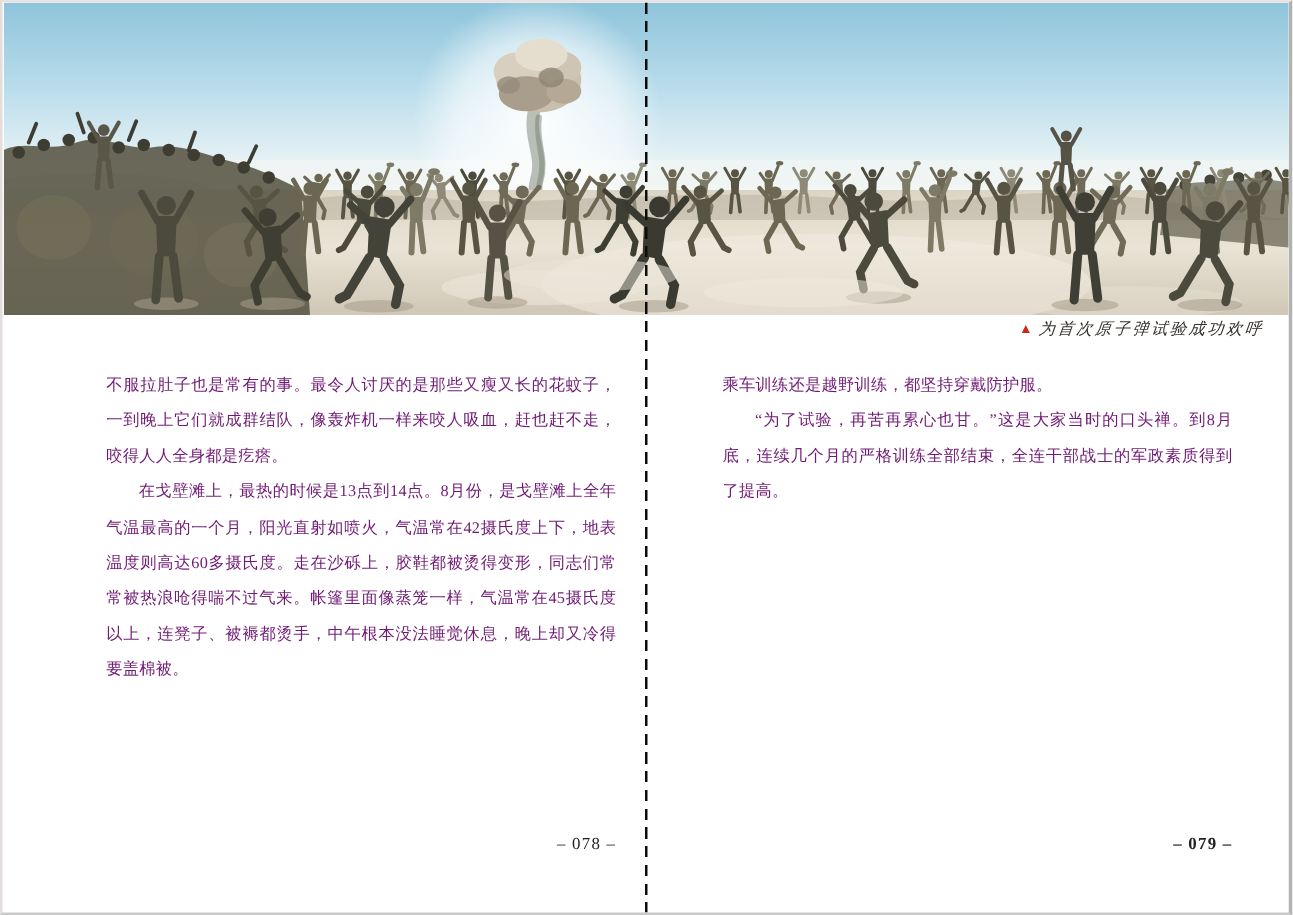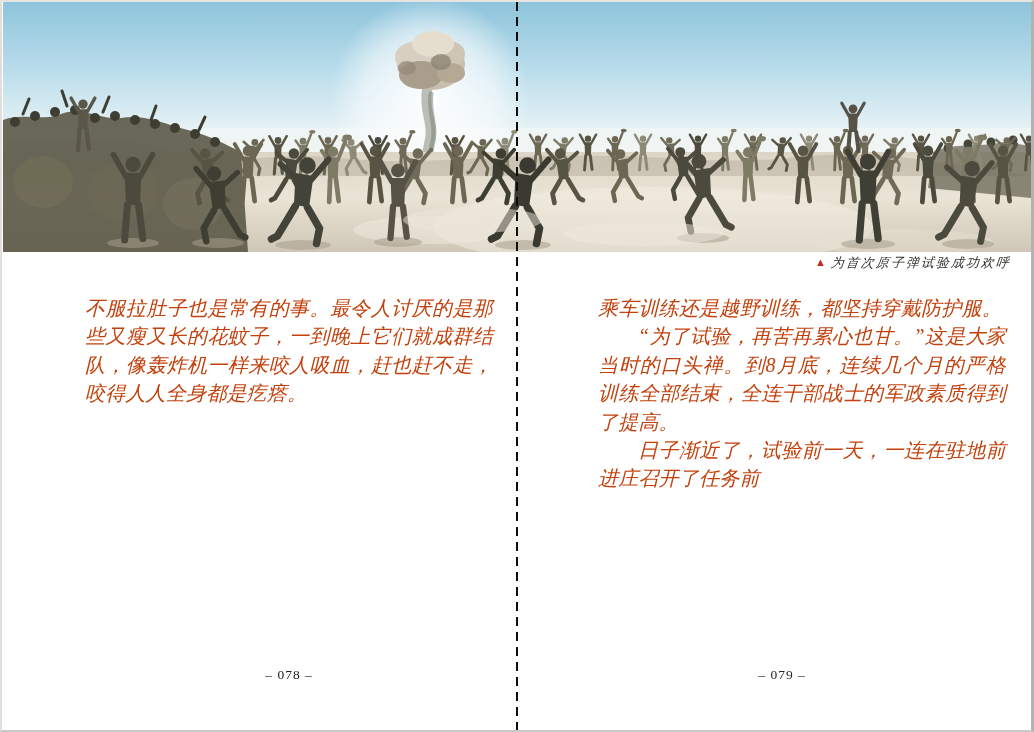--- a/index.html
+++ b/index.html
@@ -58,42 +58,41 @@
   .caption .cap-text {
     display: inline-block;
     font-style: italic;
     transform: skewX(-6deg);
     font-weight: 500;
   }
   .text-col {
     position: absolute;
     top: 292px;
     width: 408px;
-    font-size: 20px;
+    font-size: 13px;
     line-height: 28.4px;
-    color: #c2410c;
+    color: #701a75;
     text-align: justify;
     letter-spacing: 0.2px;
-    font-style: italic;
   }
   .text-col.left  { left: 83px; }
-  .text-col.right { left: 596px; }
+  .text-col.right { left: 576px; }
   .text-col p { margin: 0; }
   .text-col p.ind { text-indent: 2em; }
   .pagenum {
     position: absolute;
     top: 665px;
     width: 408px;
-    text-align: center;
+    text-align: right;
     font-size: 13.5px;
     letter-spacing: 1px;
     color: #222222;
   }
   .pagenum.left  { left: 83px; }
-  .pagenum.right { left: 576px; }
+  .pagenum.right { left: 576px; font-weight: bold; }
 </style>
 </head>
 <body>
 
 <div class="sheet">
 
   <div class="photo">
     <svg width="1028" height="250" viewBox="0 0 1028 250" xmlns="http://www.w3.org/2000/svg">
       <defs>
         <linearGradient id="sky" x1="0" y1="0" x2="0" y2="1">
@@ -281,24 +280,24 @@
   </div>
 
   <div class="fold-line"></div>
 
   <div class="caption">
     <span class="marker">▲</span><span class="cap-text">为首次原子弹试验成功欢呼</span>
   </div>
 
   <div class="text-col left">
     <p>不服拉肚子也是常有的事。最令人讨厌的是那些又瘦又长的花蚊子，一到晚上它们就成群结队，像轰炸机一样来咬人吸血，赶也赶不走，咬得人人全身都是疙瘩。</p>
+    <p class="ind">在戈壁滩上，最热的时候是13点到14点。8月份，是戈壁滩上全年气温最高的一个月，阳光直射如喷火，气温常在42摄氏度上下，地表温度则高达60多摄氏度。走在沙砾上，胶鞋都被烫得变形，同志们常常被热浪呛得喘不过气来。帐篷里面像蒸笼一样，气温常在45摄氏度以上，连凳子、被褥都烫手，中午根本没法睡觉休息，晚上却又冷得要盖棉被。</p>
   </div>
 
   <div class="text-col right">
     <p>乘车训练还是越野训练，都坚持穿戴防护服。</p>
     <p class="ind">“为了试验，再苦再累心也甘。”这是大家当时的口头禅。到8月底，连续几个月的严格训练全部结束，全连干部战士的军政素质得到了提高。</p>
-    <p class="ind">日子渐近了，试验前一天，一连在驻地前进庄召开了任务前</p>
   </div>
 
   <div class="pagenum left">– 078 –</div>
   <div class="pagenum right">– 079 –</div>
 
 </div>
 
 </body></html>

